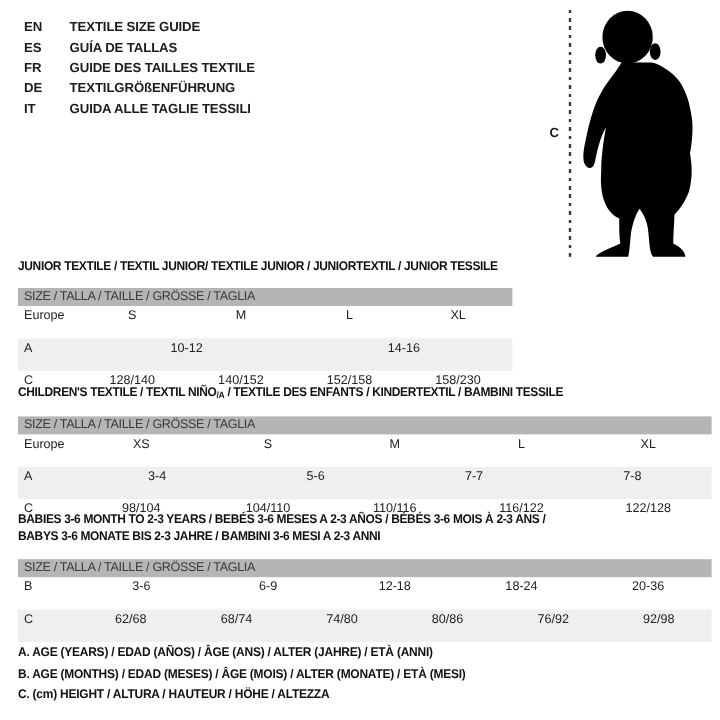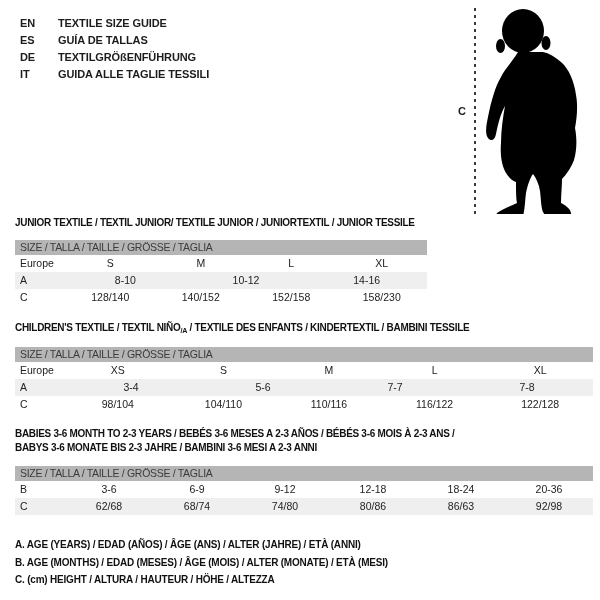--- a/index.html
+++ b/index.html
@@ -23,21 +23,21 @@
   .sec-title.t2{top:320px;}
   .sec-title.t3{top:426px;}
   .sub{font-size:7.5px;vertical-align:-2px;}
   
   .stable{position:absolute;left:15px;}
   .stable.t1{top:240px;width:412px;}
   .stable.t2{top:347px;width:578px;}
   .stable.t3{top:466px;width:578px;}
   .tbar{height:15px;line-height:15px;background:#b5b5b5;color:#3b3b3b;
     font-size:10.5px;padding-left:5px;letter-spacing:-0.3px;}
-  .trow{display:flex;height:17px;line-height:17px;font-size:10.5px;color:#222;}
+  .trow{display:flex;height:27px;line-height:17px;font-size:10.5px;color:#222;}
   .trow.alt{background:#efefef;}
   .tlabel{width:50px;padding-left:5px;box-sizing:border-box;}
   .tcell{flex:1;text-align:center;}
   
   .legend{position:absolute;left:15px;top:536px;font-size:10.5px;font-weight:bold;
     line-height:17.5px;transform:scaleX(0.95);transform-origin:left top;letter-spacing:-0.2px;
     white-space:nowrap;color:#111;}
 </style>
 </head>
 <body>
@@ -45,20 +45,24 @@
 <div id="canvas">
 
   <div class="lang-block">
     <div class="lang-row">
       <span class="lang-code">EN</span>
       <span class="lang-label">TEXTILE SIZE GUIDE</span>
     </div>
     <div class="lang-row">
       <span class="lang-code">ES</span>
       <span class="lang-label">GUÍA DE TALLAS</span>
+    </div>
+    <div class="lang-row">
+      <span class="lang-code">FR</span>
+      <span class="lang-label">GUIDE DES TAILLES TEXTILE</span>
     </div>
     <div class="lang-row">
       <span class="lang-code">DE</span>
       <span class="lang-label">TEXTILGRÖßENFÜHRUNG</span>
     </div>
     <div class="lang-row">
       <span class="lang-code">IT</span>
       <span class="lang-label">GUIDA ALLE TAGLIE TESSILI</span>
     </div>
   </div>
@@ -107,21 +111,20 @@
     <div>
         <div class="trow">
           <div class="tlabel">Europe</div>
           <div class="tcell">S</div>
           <div class="tcell">M</div>
           <div class="tcell">L</div>
           <div class="tcell">XL</div>
         </div>
         <div class="trow alt">
           <div class="tlabel">A</div>
-          <div class="tcell">8-10</div>
           <div class="tcell">10-12</div>
           <div class="tcell">14-16</div>
         </div>
         <div class="trow">
           <div class="tlabel">C</div>
           <div class="tcell">128/140</div>
           <div class="tcell">140/152</div>
           <div class="tcell">152/158</div>
           <div class="tcell">158/230</div>
         </div>
@@ -164,32 +167,31 @@
     <div>BABIES 3-6 MONTH TO 2-3 YEARS / BEBÉS 3-6 MESES A 2-3 AÑOS / BÉBÉS 3-6 MOIS À 2-3 ANS /</div>
     <div>BABYS 3-6 MONATE BIS 2-3 JAHRE / BAMBINI 3-6 MESI A 2-3 ANNI</div>
   </div>
   <div class="stable t3">
     <div class="tbar">SIZE / TALLA / TAILLE / GRÖSSE / TAGLIA</div>
     <div>
         <div class="trow">
           <div class="tlabel">B</div>
           <div class="tcell">3-6</div>
           <div class="tcell">6-9</div>
-          <div class="tcell">9-12</div>
           <div class="tcell">12-18</div>
           <div class="tcell">18-24</div>
           <div class="tcell">20-36</div>
         </div>
         <div class="trow alt">
           <div class="tlabel">C</div>
           <div class="tcell">62/68</div>
           <div class="tcell">68/74</div>
           <div class="tcell">74/80</div>
           <div class="tcell">80/86</div>
-          <div class="tcell">86/63</div>
+          <div class="tcell">76/92</div>
           <div class="tcell">92/98</div>
         </div>
       </div>
   </div>
 
   <div class="legend">
     <div>A. AGE (YEARS) / EDAD (AÑOS) / ÂGE (ANS) / ALTER (JAHRE) / ETÀ (ANNI)</div>
     <div>B. AGE (MONTHS) / EDAD (MESES) / ÂGE (MOIS) / ALTER (MONATE) / ETÀ (MESI)</div>
     <div>C. (cm) HEIGHT / ALTURA / HAUTEUR / HÖHE / ALTEZZA</div>
   </div>

